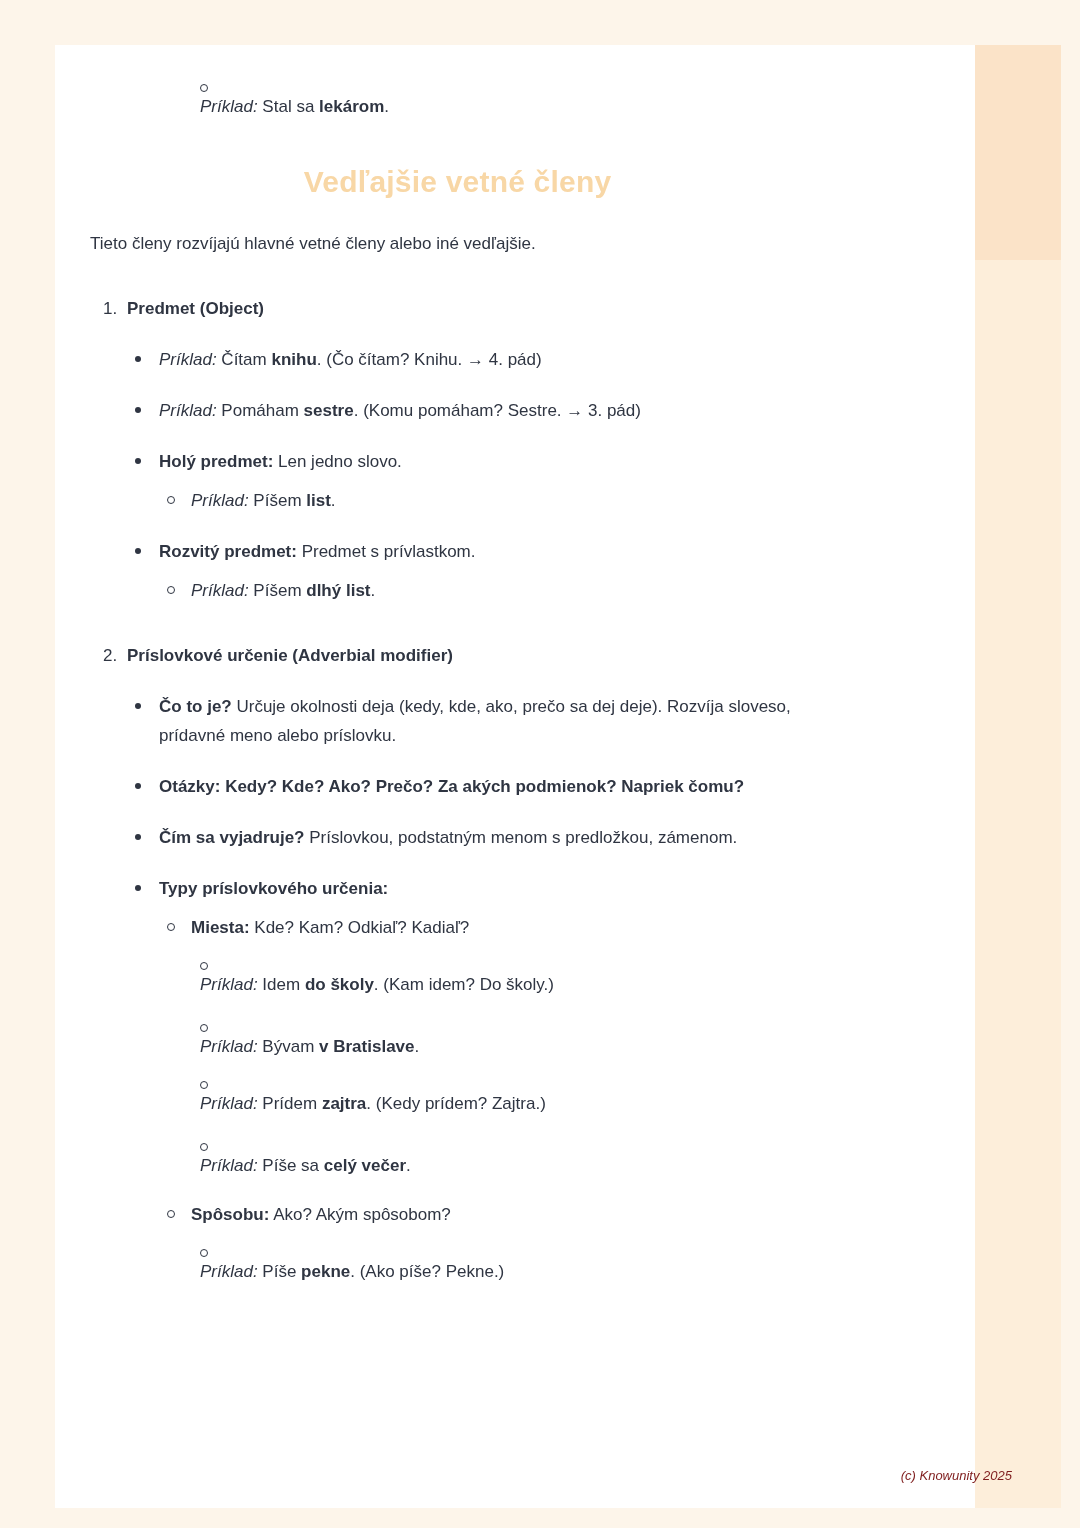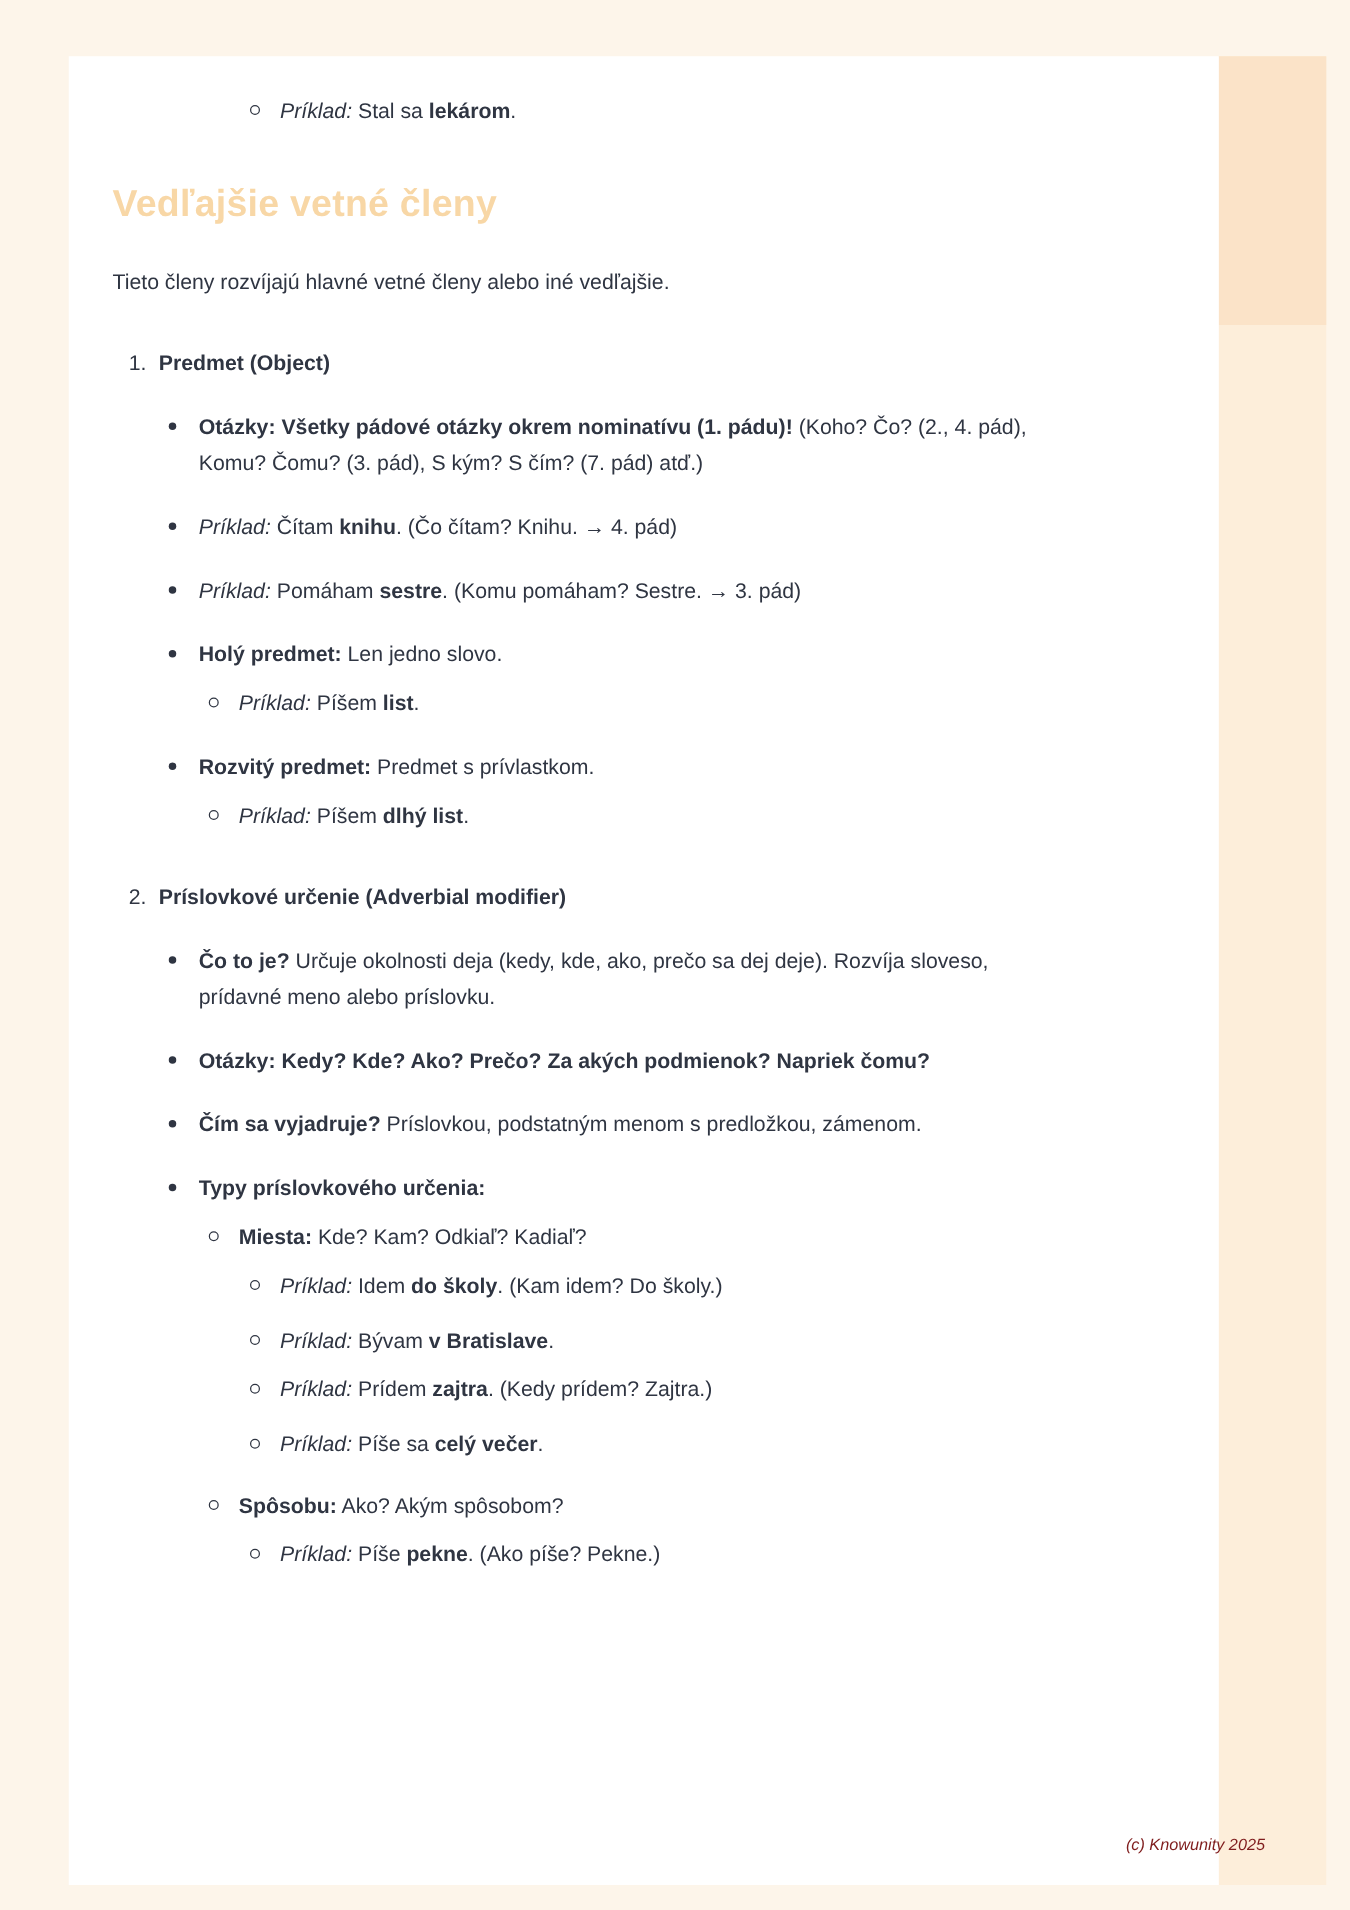--- a/index.html
+++ b/index.html
@@ -8,28 +8,28 @@
     background:#fdf5ea;
     font-family:"Liberation Sans","DejaVu Sans",sans-serif;
     color:#2f3542;font-size:17px;line-height:29px;
   }
   .side-band{position:absolute;left:975px;top:45px;width:86px;bottom:20px;background:#fdeeda;}
   .side-band .accent{position:absolute;left:0;top:0;width:100%;height:215px;background:#fbe3c8;}
   .card{
     position:absolute;left:55px;top:45px;width:920px;bottom:20px;
     background:#ffffff;overflow:hidden;padding-top:14px;box-sizing:border-box;
   }
-  .heading{margin:42px 150px 0 35px;font-size:30px;line-height:38px;font-weight:700;color:#f8d7a6;letter-spacing:.2px;}
+  .heading{margin:42px 150px 0 35px;font-size:30px;line-height:38px;font-weight:700;color:#f8d7a6;letter-spacing:.2px;text-align:center;}
   .para{margin:28px 150px 0 35px;}
   .num-item{display:flex;margin:36px 95px 0 48px;}
   .num-marker{flex:0 0 24px;}
   .li{display:flex;margin-top:22px;margin-right:150px;}
   .lvl1{margin-left:80px;}
   .lvl2{margin-left:112px;margin-top:20px;}
-  .lvl3{margin-left:145px;margin-top:15px;}
+  .lvl3{margin-left:145px;margin-top:15px;flex-direction:column;}
   .tight{margin-top:10px;justify-content:space-between;}
   .dot{flex:0 0 auto;width:6px;height:6px;border-radius:50%;background:#2f3542;margin:11px 18px 0 0;}
   .ring{flex:0 0 auto;width:8px;height:8px;border-radius:50%;border:1.5px solid #2f3542;margin:10px 16px 0 0;box-sizing:border-box;}
   .content{flex:1 1 auto;min-width:0;}
   b{font-weight:700;}
   i{font-style:italic;}
   .watermark{position:absolute;right:68px;bottom:44px;color:#7f1d1d;font-size:13px;line-height:16px;font-style:italic;}
 </style>
 </head>
 <body>
@@ -42,24 +42,20 @@
   <div>
       <div class="li lvl3">
         <span class="ring"></span>
         <span class="content"><i>Príklad:</i><span> Stal sa </span><b>lekárom</b><span>.</span></span>
       </div>
       <div class="heading">Vedľajšie vetné členy</div>
       <div class="para"><span>Tieto členy rozvíjajú hlavné vetné členy alebo iné vedľajšie.</span></div>
       <div class="num-item">
         <span class="num-marker">1.</span>
         <span class="content"><b>Predmet (Object)</b></span>
-      </div>
-      <div class="li lvl1">
-        <span class="dot"></span>
-        <span class="content"><b>Otázky: Všetky pádové otázky okrem nominatívu (1. pádu)!</b><span> (Koho? Čo? (2., 4. pád), Komu? Čomu? (3. pád), S kým? S čím? (7. pád) atď.)</span></span>
       </div>
       <div class="li lvl1">
         <span class="dot"></span>
         <span class="content"><i>Príklad:</i><span> Čítam </span><b>knihu</b><span>. (Čo čítam? Knihu. → 4. pád)</span></span>
       </div>
       <div class="li lvl1">
         <span class="dot"></span>
         <span class="content"><i>Príklad:</i><span> Pomáham </span><b>sestre</b><span>. (Komu pomáham? Sestre. → 3. pád)</span></span>
       </div>
       <div class="li lvl1">

